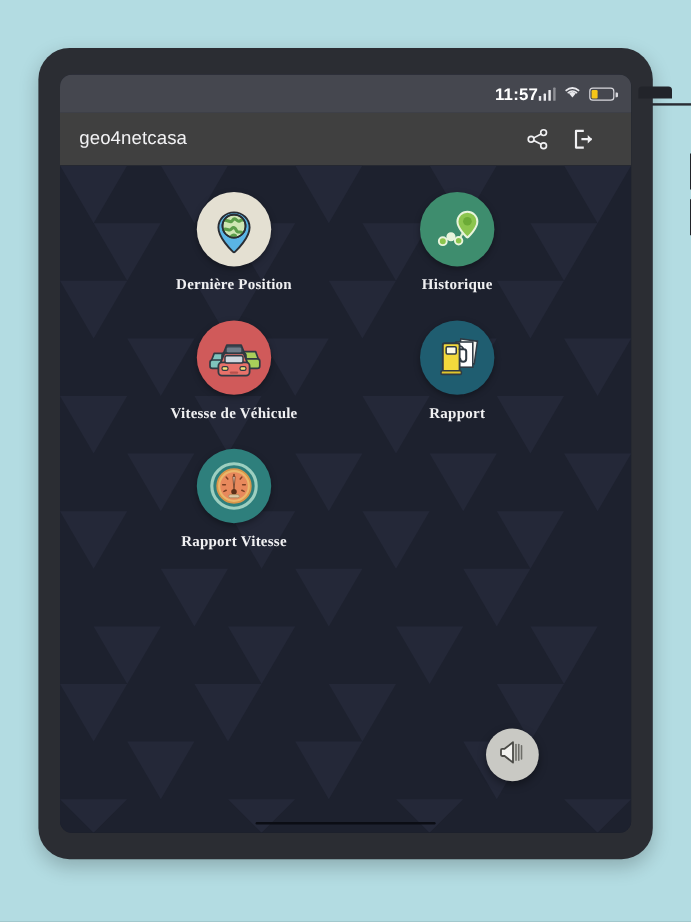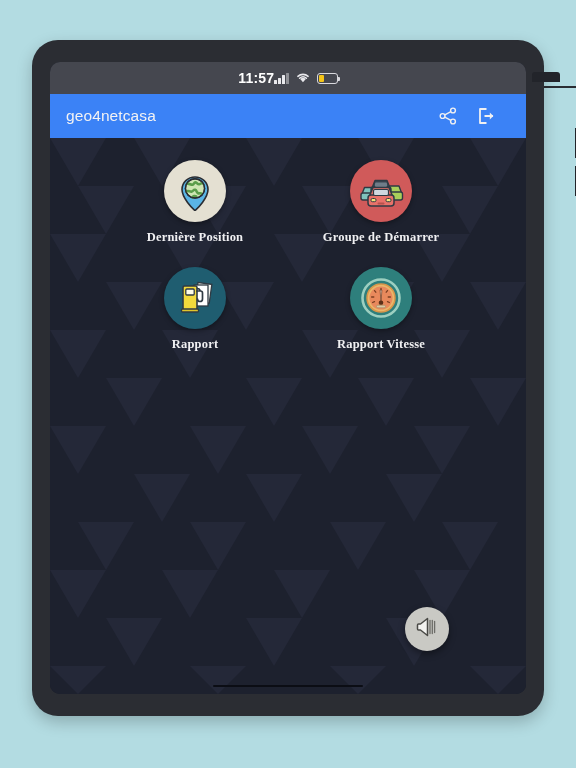--- a/index.html
+++ b/index.html
@@ -71,21 +71,21 @@
     background: #1d212e;
   }
 
   
   .status-bar {
     position: relative;
     height: 32px;
     background: #45474f;
     display: flex;
     align-items: center;
-    justify-content: center;
+    justify-content: flex-end;
     padding: 0 14px;
     box-sizing: border-box;
   }
   .status-time {
     color: #ffffff;
     font-size: 14px;
     font-weight: bold;
     letter-spacing: 0.2px;
   }
   .status-right {
@@ -132,21 +132,21 @@
     position: absolute;
     left: 1px; top: 1px; bottom: 1px;
     width: 5px;
     background: #f5c518;
     border-radius: 1px;
   }
 
   
   .app-bar {
     height: 44px;
-    background: #3b82f6;
+    background: #404040;
     display: flex;
     align-items: center;
     justify-content: space-between;
     padding: 0 30px 0 16px;
     box-sizing: border-box;
   }
   .app-title {
     color: #f2f2f4;
     font-size: 15.5px;
     letter-spacing: 0.1px;
@@ -357,20 +357,33 @@
               <svg width="46" height="46" viewBox="0 0 46 46">
                 <path d="M23 9c-7.2 0-13 5.6-13 12.6 0 8.6 10.7 18.9 12.2 20.3a1.2 1.2 0 0 0 1.6 0C25.3 40.5 36 30.2 36 21.6 36 14.6 30.2 9 23 9z" fill="#5ab4e5" stroke="#2a2d33" stroke-width="1.6"></path>
                 <circle cx="23" cy="20.4" r="9.6" fill="#cfe6b4" stroke="#2a2d33" stroke-width="1.4"></circle>
                 <path d="M15.2 15.6c2.4-.2 3.6 1.4 5.4 1.1 1.5-.3 1.1-2.4 3-2.3 1.5.1 1.8 2.2 3.6 1.9 1.3-.2 1.6-1.4 3.1-1 M14.4 23.3c2.2-1.2 3.3.6 5.1.3 2-.3 1.8-2.4 3.7-1.8 1.6.5 1.2 2.4 2.6 3.2 1.6.9 2.6-.4 3.9.9 M20.6 29.5c.5-1.6 2.4-1.8 3.6-1.2" fill="none" stroke="#5b9d4a" stroke-width="2.6" stroke-linecap="round"></path>
                 <circle cx="23" cy="20.4" r="9.6" fill="none" stroke="#2a2d33" stroke-width="1.4"></circle>
               </svg>
             </div>
             <div class="tile-label">Dernière Position</div>
           </div>
 
+          <div class="tile">
+            <div class="tile-icon" style="background:#3e8d6e">
+              <svg width="46" height="46" viewBox="0 0 46 46">
+                <path d="M11 33 L17.5 29.5 L24 32.5 L29.5 23" fill="none" stroke="#d7ecc6" stroke-width="1.8"></path>
+                <circle cx="11" cy="33" r="3.3" fill="#8cc54e" stroke="#e8f4dc" stroke-width="1.6"></circle>
+                <circle cx="17.8" cy="29.3" r="3.1" fill="#e8f4dc" stroke="#e8f4dc" stroke-width="1.4"></circle>
+                <circle cx="24.2" cy="32.6" r="3.1" fill="#8cc54e" stroke="#e8f4dc" stroke-width="1.6"></circle>
+                <path d="M31.5 8.5c-4.6 0-8.3 3.6-8.3 8.1 0 5.5 6.8 12.1 7.8 13 .3.3.7.3 1 0 1-.9 7.8-7.5 7.8-13 0-4.5-3.7-8.1-8.3-8.1z" fill="#8cc54e" stroke="#e8f4dc" stroke-width="1.7"></path>
+                <circle cx="31.5" cy="16.4" r="3.6" fill="#6cab36"></circle>
+              </svg>
+            </div>
+            <div class="tile-label">Historique</div>
+          </div>
 
           <div class="tile">
             <div class="tile-icon" style="background:#d05a5a">
               <svg width="50" height="50" viewBox="0 0 50 50">
 
                 <g>
                   <path d="M6 28 l2.5-6.5 h9 l2.5 6.5 z" fill="#7fc4bd" stroke="#2f3a43" stroke-width="1.4" stroke-linejoin="round"></path>
                   <rect x="5" y="27" width="16" height="7" rx="2" fill="#7fc4bd" stroke="#2f3a43" stroke-width="1.4"></rect>
                 </g>
 
@@ -388,21 +401,21 @@
                 <g>
                   <path d="M13.5 30 l3.5-8.5 h16 l3.5 8.5 z" fill="#e8726a" stroke="#2f3a43" stroke-width="1.5" stroke-linejoin="round"></path>
                   <rect x="12" y="29" width="26" height="11" rx="3" fill="#e8726a" stroke="#2f3a43" stroke-width="1.5"></rect>
                   <rect x="17.5" y="23.5" width="15" height="6" rx="1.5" fill="#cfd9e0" stroke="#2f3a43" stroke-width="1.2"></rect>
                   <rect x="15" y="32.5" width="5" height="3.2" rx="1.4" fill="#f6e27a" stroke="#2f3a43" stroke-width="1"></rect>
                   <rect x="30" y="32.5" width="5" height="3.2" rx="1.4" fill="#f6e27a" stroke="#2f3a43" stroke-width="1"></rect>
                   <rect x="21.5" y="36.5" width="7" height="2" rx="1" fill="#b8504c"></rect>
                 </g>
               </svg>
             </div>
-            <div class="tile-label">Groupe de Démarrer</div>
+            <div class="tile-label">Vitesse de Véhicule</div>
           </div>
 
           <div class="tile">
             <div class="tile-icon" style="background:#1f5d70">
               <svg width="46" height="46" viewBox="0 0 46 46">
                 <g transform="rotate(8 29 22)">
                   <rect x="24" y="8" width="14" height="19" fill="#f4f4ef" stroke="#2f3a43" stroke-width="1.3"></rect>
                 </g>
                 <rect x="22" y="10" width="14" height="21" fill="#ffffff" stroke="#2f3a43" stroke-width="1.3"></rect>
                 <rect x="11" y="11" width="14" height="24" rx="1.5" fill="#f2d93c" stroke="#2f3a43" stroke-width="1.6"></rect>

